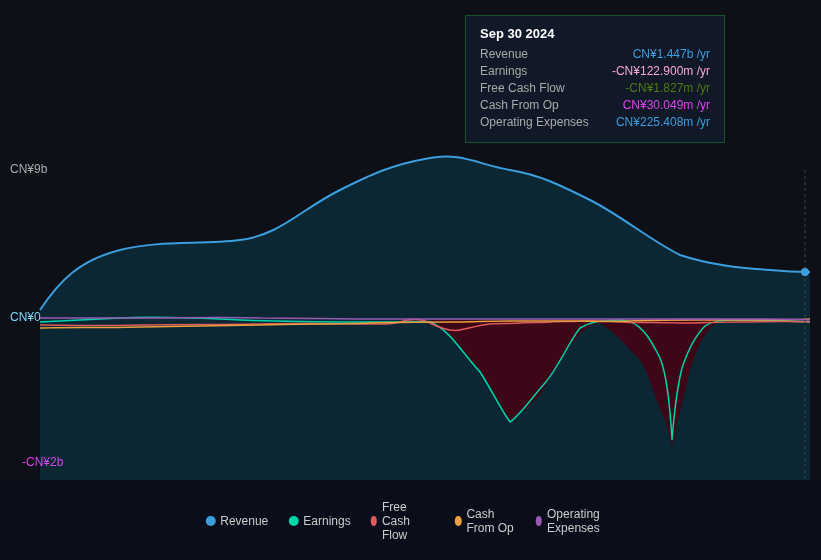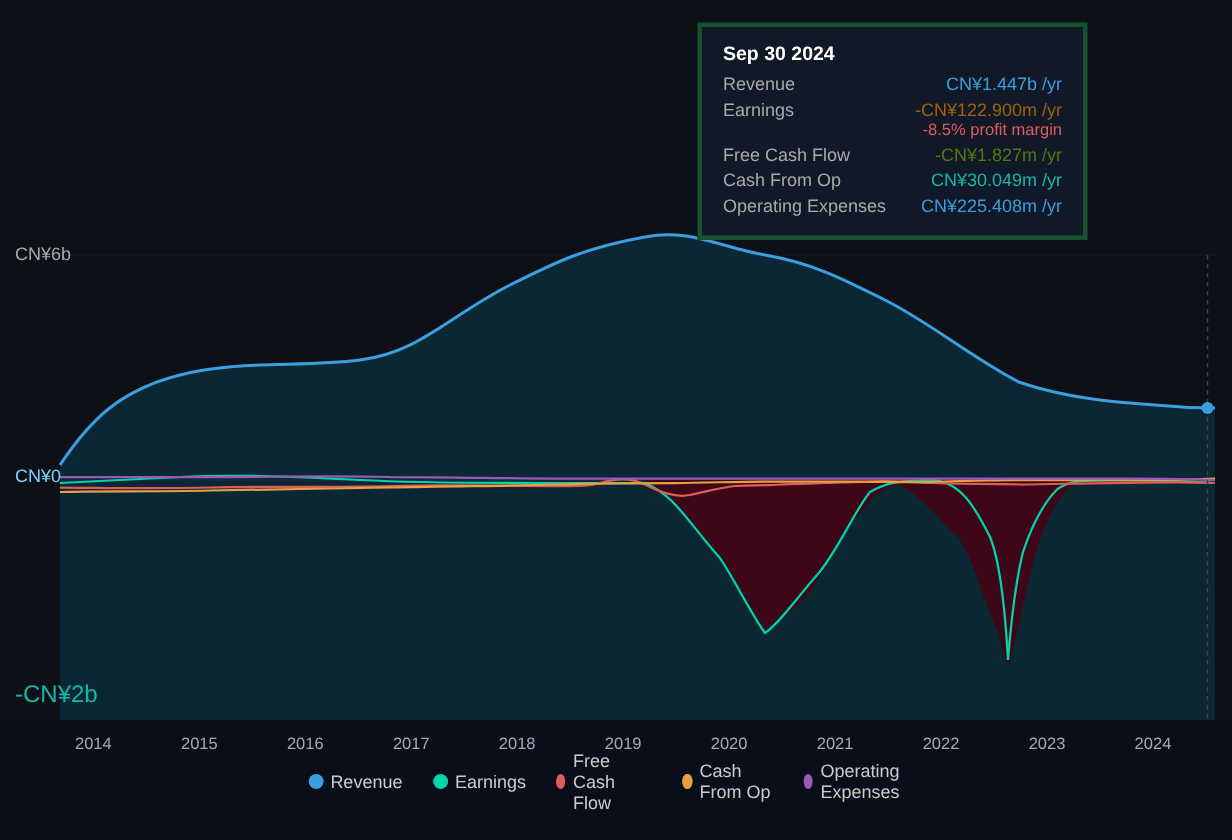--- a/index.html
+++ b/index.html
@@ -18,21 +18,21 @@
       width: 821px;
       height: 560px;
     }
 
     
     .tooltip-box {
       position: absolute;
       top: 15px;
       left: 465px;
       background: #111827;
-      border: 3px solid #14532d;
+      border: 1px solid #14532d;
       padding: 10px 14px;
       min-width: 260px;
       z-index: 10;
     }
 
     .tooltip-date {
       color: #fff;
       font-size: 13px;
       font-weight: bold;
       margin-bottom: 6px;
@@ -50,22 +50,22 @@
       color: #aaa;
       white-space: nowrap;
     }
 
     .tooltip-value {
       white-space: nowrap;
       text-align: right;
     }
 
     .color-blue { color: #3b9ede; }
-    .color-red { color: #a16207; }
-    .color-orange { color: #14b8a6; }
+    .color-red { color: #f9a8d4; }
+    .color-orange { color: #d946ef; }
     .color-teal { color: #4d7c0f; }
 
     .profit-margin {
       color: #e05c5c;
       font-size: 11px;
       margin-left: auto;
       margin-top: -2px;
       margin-bottom: 3px;
       text-align: right;
     }
@@ -136,23 +136,23 @@
     
     .zero-label {
       position: absolute;
       left: 10px;
       font-size: 12px;
       color: #7dd3fc;
     }
 
     .neg-label {
       position: absolute;
-      left: 10px;
-      font-size: 16px;
-      color: #14b8a6;
+      left: 22px;
+      font-size: 12px;
+      color: #d946ef;
     }
 
     .pos-label {
       position: absolute;
       left: 10px;
       font-size: 12px;
       color: #aaa;
     }
   </style>
 </head>
@@ -188,63 +188,49 @@
 
       <path d="M40,318 C60,318 100,318 140,318 C180,318 220,317 260,318 C300,318 340,319 370,319 C400,319 420,319 450,319 C470,319 490,319 510,319 C530,319 550,319 570,319 C590,319 610,319 630,319 C650,319 670,319 690,319 C710,319 730,319 750,319 C770,319 790,319 810,320" fill="none" stroke="#9b59b6" stroke-width="1.5"></path>
 
       <line x1="805" y1="170" x2="805" y2="480" stroke="#444" stroke-width="1" stroke-dasharray="3,3"></line>
 
       <circle cx="805" cy="272" r="4" fill="#3b9ede"></circle>
 
     </svg>
   </div>
 
-  <span class="y-label pos-label" style="top: 162px;">CN¥6b</span>
+  <span class="y-label pos-label" style="top: 162px;">CN¥9b</span>
   <span class="y-label zero-label" style="top: 310px;">CN¥0</span>
   <span class="y-label neg-label" style="top: 455px;">-CN¥2b</span>
 
   <div class="tooltip-box">
     <div class="tooltip-date">Sep 30 2024</div>
 
     <div class="tooltip-row">
       <span class="tooltip-label">Revenue</span>
       <span class="tooltip-value color-blue">CN¥1.447b /yr</span>
     </div>
     <div class="tooltip-row">
       <span class="tooltip-label">Earnings</span>
       <span class="tooltip-value color-red">-CN¥122.900m /yr</span>
     </div>
-    <div class="profit-margin">-8.5% profit margin</div>
     <div class="tooltip-row">
       <span class="tooltip-label">Free Cash Flow</span>
       <span class="tooltip-value color-teal">-CN¥1.827m /yr</span>
     </div>
     <div class="tooltip-row">
       <span class="tooltip-label">Cash From Op</span>
       <span class="tooltip-value color-orange">CN¥30.049m /yr</span>
     </div>
     <div class="tooltip-row">
       <span class="tooltip-label">Operating Expenses</span>
       <span class="tooltip-value color-blue">CN¥225.408m /yr</span>
     </div>
   </div>
 
-  <div class="x-axis">
-    <span class="x-label">2014</span>
-    <span class="x-label">2015</span>
-    <span class="x-label">2016</span>
-    <span class="x-label">2017</span>
-    <span class="x-label">2018</span>
-    <span class="x-label">2019</span>
-    <span class="x-label">2020</span>
-    <span class="x-label">2021</span>
-    <span class="x-label">2022</span>
-    <span class="x-label">2023</span>
-    <span class="x-label">2024</span>
-  </div>
 
   <div class="legend">
     <div class="legend-item">
       <div class="legend-dot" style="background:#3b9ede;"></div>
       <span>Revenue</span>
     </div>
     <div class="legend-item">
       <div class="legend-dot" style="background:#00d4aa;"></div>
       <span>Earnings</span>
     </div>

